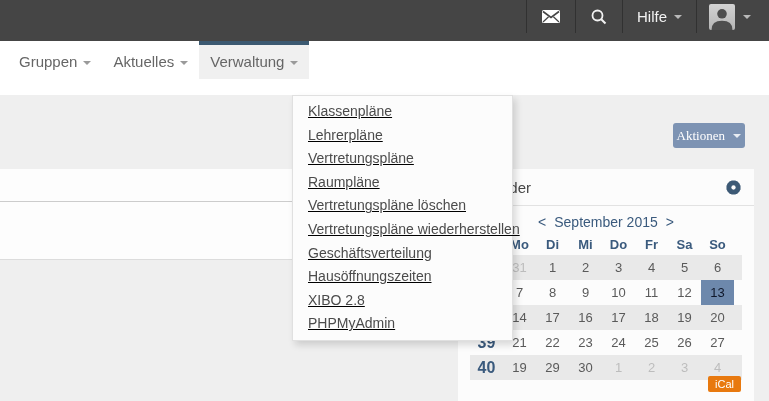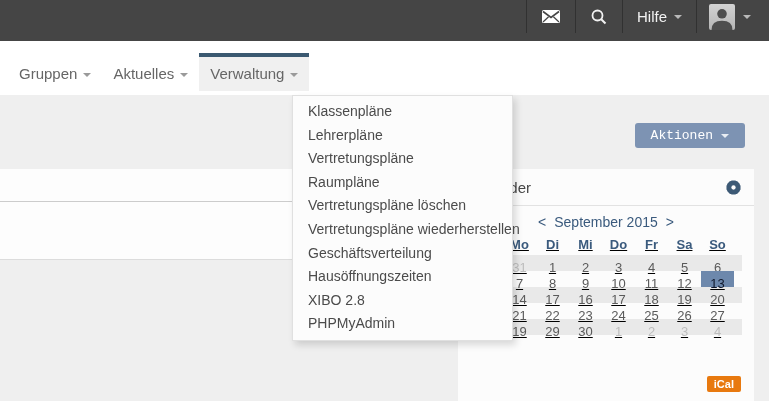--- a/index.html
+++ b/index.html
@@ -13,68 +13,68 @@
   .topbar{position:absolute;left:0;top:0;width:769px;height:41px;background:var(--topbar-bg,#454545);z-index:60;}
   .tb-right{position:absolute;right:0;top:0;height:33px;display:flex;align-items:stretch;}
   .tb-btn{display:flex;align-items:center;justify-content:center;padding:0 15px;border-left:1px solid rgba(0,0,0,.28);cursor:pointer;}
   .tb-hilfe{display:flex;align-items:center;gap:7px;padding:0 14px;border-left:1px solid rgba(0,0,0,.28);color:#f2f2f2;font-size:15px;cursor:pointer;}
   .tb-avatar{display:flex;align-items:center;gap:8px;padding:0 18px 0 12px;border-left:1px solid rgba(0,0,0,.28);cursor:pointer;}
   .caret{width:0;height:0;border-left:4px solid transparent;border-right:4px solid transparent;border-top:4px solid #b9b9b9;display:inline-block;}
   .caret.white{border-top-color:#e8edf3;}
   .avatar-frame{width:26px;height:26px;border-radius:2px;overflow:hidden;display:block;}
   
   .navbar{position:absolute;left:0;top:33px;width:769px;height:62px;background:#ffffff;z-index:40;}
-  .nav{position:absolute;left:8px;bottom:4px;display:flex;list-style:none;margin:0;padding:0;}
+  .nav{position:absolute;left:8px;bottom:16px;display:flex;list-style:none;margin:0;padding:0;}
   .nav li{
     height:34px;line-height:34px;border-top:4px solid transparent;
     padding:0 11px;display:flex;align-items:center;gap:6px;
     font-size:15px;color:#666;cursor:pointer;white-space:nowrap;
   }
   .nav li .caret{border-top-color:#9a9a9a;margin-top:2px;}
   .nav li.active{background:#f0f0f0;border-top-color:var(--tab-border,#3b5971);}
   
   .dropdown{
     position:absolute;left:292px;top:95px;width:219px;z-index:50;
     background:#fcfcfc;border:1px solid #e0e0e0;
     box-shadow:3px 4px 7px rgba(0,0,0,.14);
   }
-  .dropdown ul{list-style:none;margin:0;padding:4px 0;}
+  .dropdown ul{list-style:none;margin:0;padding:4px 0;text-decoration:underline;}
   .dropdown li{
     height:23.6px;line-height:23.6px;padding:0 15px;
     font-size:14px;color:#4b4b4b;cursor:pointer;white-space:nowrap;
   }
   
   .left-panel{position:absolute;left:0;top:169px;width:457px;height:90px;background:#fdfdfd;border-bottom:1px solid #dcdcdc;z-index:10;}
   .lp-divider{position:absolute;left:0;top:32px;width:100%;height:0;border-top:1px solid #cccccc;}
   
   .actions-btn{
     position:absolute;right:24px;top:123px;height:25px;z-index:20;
     background:var(--actions-bg,#7d93b3);color:#fff;border:none;border-radius:3px;
-    display:flex;align-items:center;gap:8px;padding:0 16px;font-size:13px;
-    font-family:Liberation Mono, monospace;cursor:pointer;
+    display:flex;align-items:center;gap:8px;padding:0 4px;font-size:13px;
+    font-family:Liberation Serif, serif;cursor:pointer;
   }
   
   .cal-panel{position:absolute;left:458px;top:169px;width:296px;height:232px;background:#fcfcfc;z-index:10;}
   .cal-header{height:36px;border-bottom:1px solid #e2e2e2;display:flex;align-items:center;justify-content:space-between;padding:0 13px;}
   .cal-title{font-size:15px;color:#474747;}
   .gear{cursor:pointer;display:block;}
   .cal-monthnav{display:flex;justify-content:center;align-items:center;gap:8px;margin-top:8px;font-size:14px;color:var(--accent,#3a5a7d);}
   .cal-monthnav .navarrow{cursor:pointer;}
   .cal-grid{margin:5px 12px 0 12px;}
-  .cal-row{display:flex;text-decoration:underline;}
-  .cal-cell{width:33px;height:16px;line-height:25px;text-align:center;font-size:13px;color:#5a5a5a;cursor:pointer;}
+  .cal-row{display:flex;}
+  .cal-cell{width:33px;height:25px;line-height:25px;text-align:center;font-size:13px;color:#5a5a5a;cursor:pointer;}
   .cal-row.hdr .cal-cell{height:20px;line-height:20px;font-weight:bold;color:var(--accent,#3a5a7d);cursor:default;}
   .cal-cell.week{font-weight:bold;font-size:16px;color:var(--accent,#3a5a7d);}
   .cal-row.alt{background:#e9e9e9;}
   .cal-cell.muted{color:#bdbdbd;}
   .cal-cell.selected{background:var(--selected-day,#6d88ac);color:#0f172a;}
   .ical-btn{
     position:absolute;right:13px;bottom:9px;
     background:var(--ical-bg,#e8790f);color:#fff;border:none;border-radius:2px;
-    font-size:11px;font-weight:bold;padding:2px 7px;font-family:"Liberation Sans",sans-serif;cursor:pointer;
+    font-size:11px;font-weight:normal;padding:2px 7px;font-family:"Liberation Sans",sans-serif;cursor:pointer;
   }
 </style>
 </head>
 <body style="--topbar-bg: #454545; --accent: #3a5a7d; --tab-border: #3b5971; --selected-day: #6d88ac; --actions-bg: #7d93b3; --ical-bg: #e8790f;">
 
 <div class="topbar">
   <div class="tb-right">
     <div class="tb-btn">
       <svg width="18" height="13" viewBox="0 0 18 13">
         <rect x="0" y="0" width="18" height="13" rx="1.5" fill="#ffffff"></rect>

